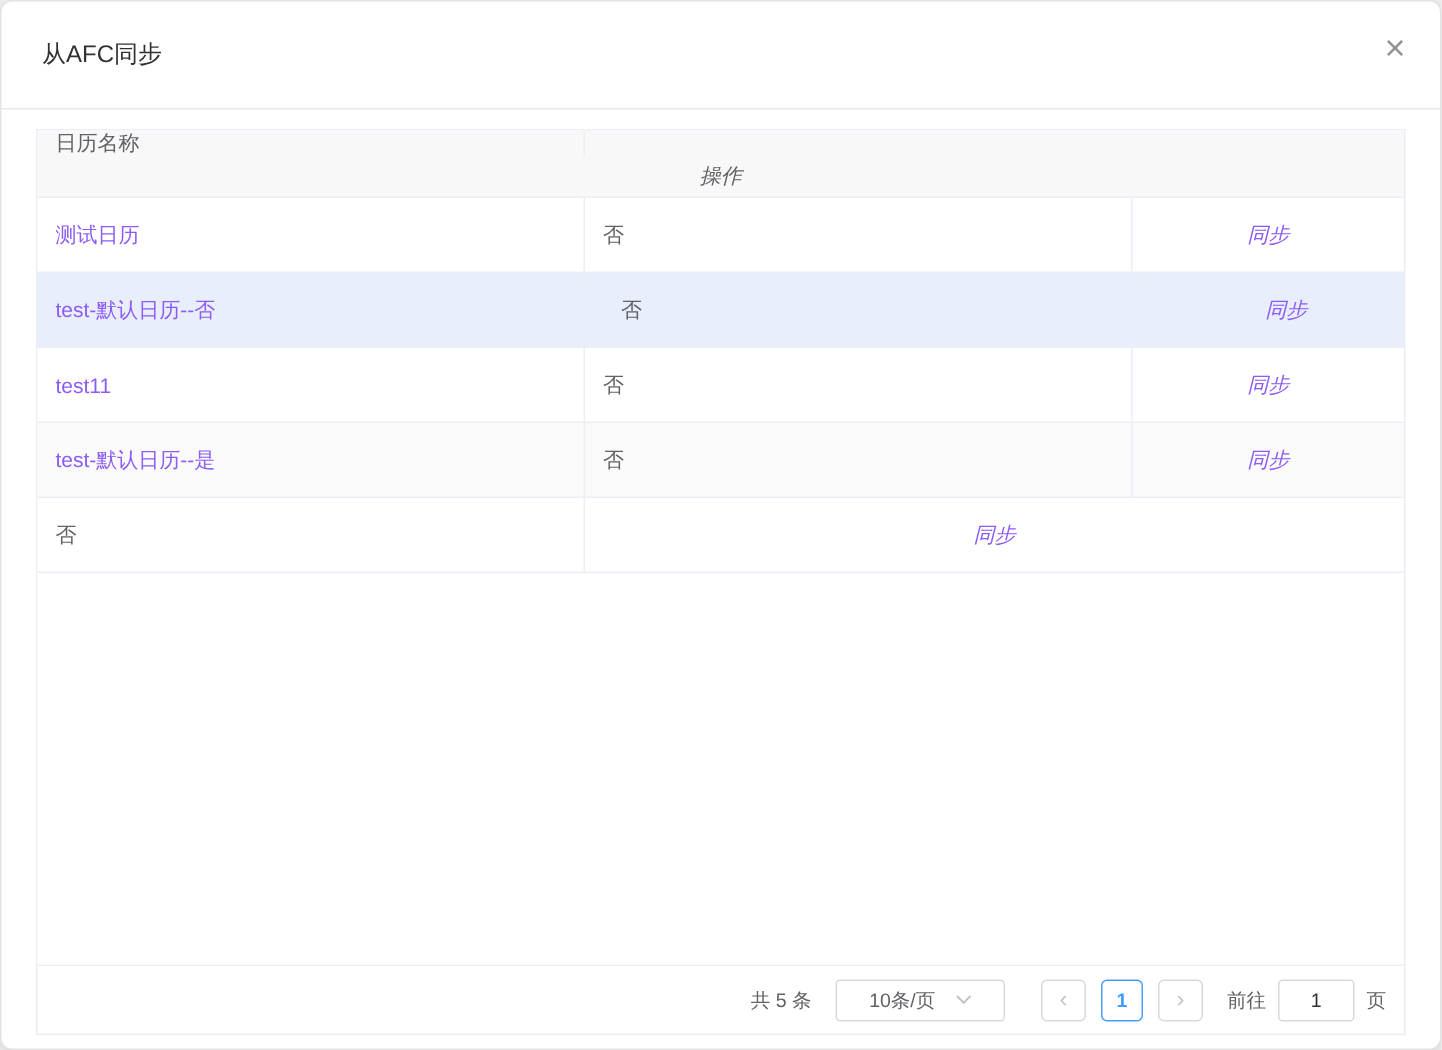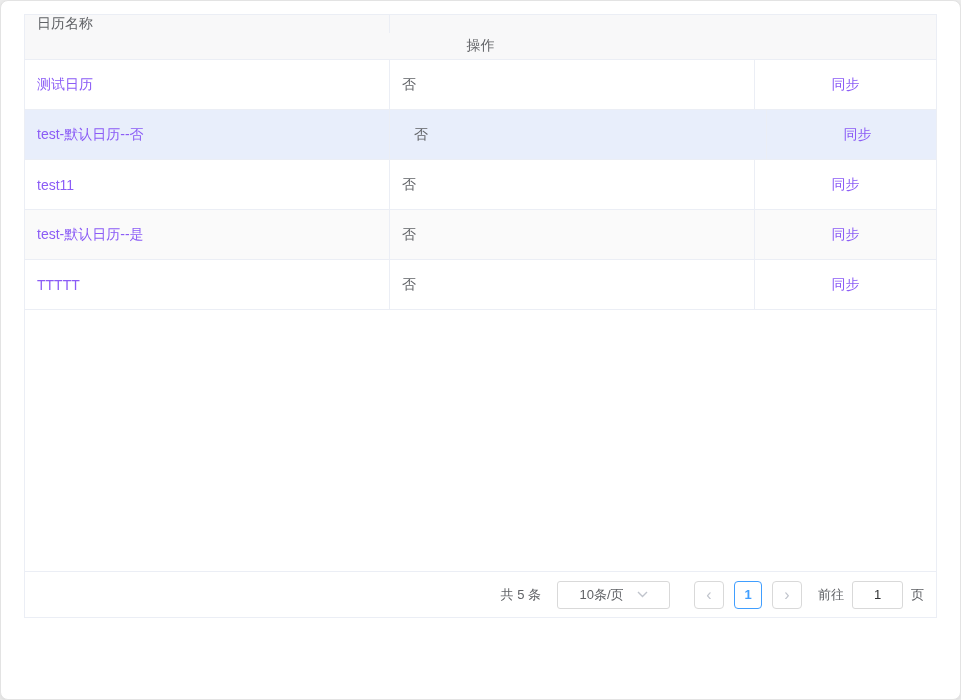--- a/index.html
+++ b/index.html
@@ -49,21 +49,21 @@
     color: #606266;
     flex-direction: column;
   }
   .th, .td {
     display: flex;
     align-items: center;
     padding: 0 12px;
   }
   .col-0 { width: 365px; border-right: 1px solid #ebeef5; }
   .col-1 { width: 365px; border-right: 1px solid #ebeef5; }
-  .col-2 { flex: 1; justify-content: center; padding: 0; }
+  .col-2 { flex: 1; justify-content: center; padding: 0; font-style: italic; }
   .tr {
     display: flex;
     height: 50px;
     border-bottom: 1px solid #ebeef5;
     background: #ffffff;
   }
   .tr.highlight { background: #e8eefb; gap: 12px; }
   .tr.stripe { background: #fafafa; }
   .link { color: #8b5cf6; cursor: pointer; }
   .plain { color: #606266; }
@@ -126,20 +126,24 @@
     outline: none;
     background: #fff;
   }
   .chev-down { display: inline-flex; }
 </style>
 </head>
 <body>
 
 <div class="dialog">
 
+  <div class="dialog-header">
+    <span class="dialog-title">从AFC同步</span>
+    <span class="close-btn">×</span>
+  </div>
 
   <div class="dialog-body">
     <div class="panel">
 
       <div class="thead">
         <div class="th col-0">日历名称</div>
         <div class="th col-2">操作</div>
       </div>
 
       <div id="table-body">
@@ -181,23 +185,20 @@
               <span class="link">test-默认日历--是</span>
             </div>
             <div class="td col-1">
               <span class="plain">否</span>
             </div>
             <div class="td col-2">
               <span class="link">同步</span>
             </div>
           </div>
           <div class="tr">
-            <div class="td col-0">
-              <span class="link">TTTTT</span>
-            </div>
             <div class="td col-1">
               <span class="plain">否</span>
             </div>
             <div class="td col-2">
               <span class="link">同步</span>
             </div>
           </div>
         </div>
 
       <div class="filler"></div>

